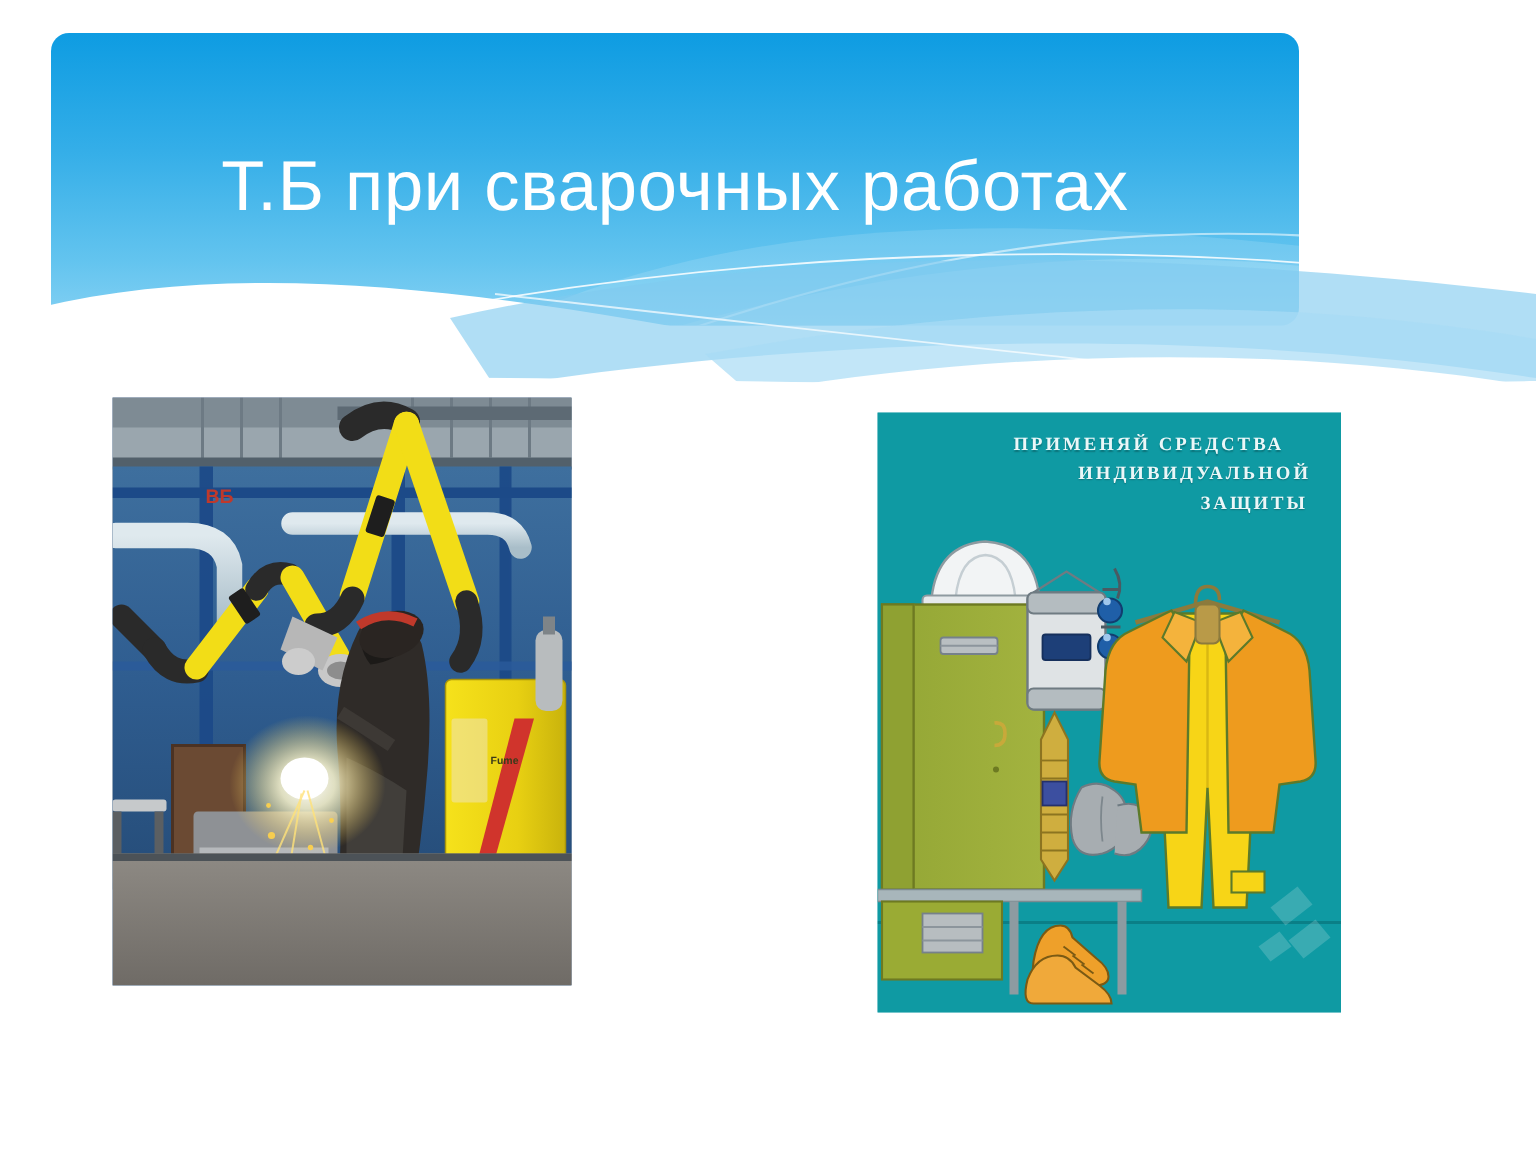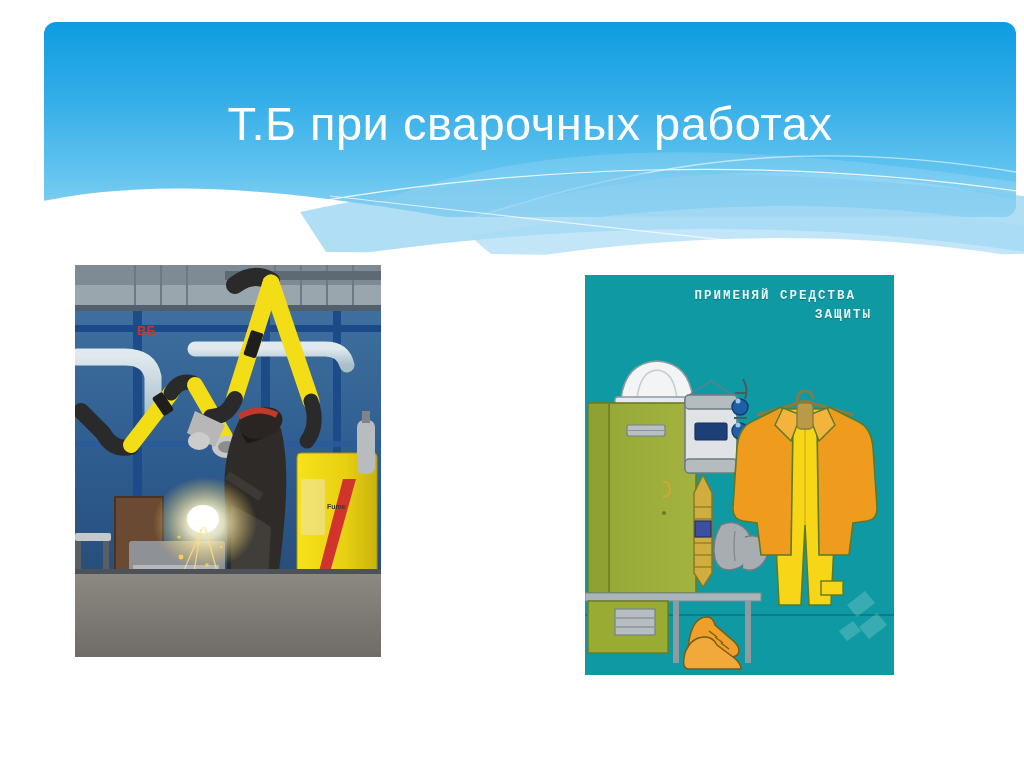--- a/index.html
+++ b/index.html
@@ -17,23 +17,23 @@
 
   .slide {
     position: absolute;
     inset: 0;
     background: #ffffff;
   }
 
   
   .title-banner {
     position: absolute;
-    left: 44px;
+    left: 34px;
     top: 22px;
-    width: 972px;
+    width: 832px;
     height: 195px;
     border-radius: 12px;
     background: linear-gradient(180deg, #0e9ce2 0%, #34aee8 40%, #63c4ef 78%, #86d1f3 100%);
     overflow: hidden;
   }
   .title-text {
     position: absolute;
     left: 0;
     right: 0;
     top: 78px;
@@ -85,21 +85,21 @@
     position: absolute;
     left: 0;
     right: 14px;
     top: 12px;
     color: #eaf7f8;
     font-size: 12.5px;
     font-weight: bold;
     letter-spacing: 2.0px;
     text-align: right;
     line-height: 1.55;
-    font-family: Liberation Mono, monospace;
+    font-family: Liberation Serif, serif;
     text-shadow: 0 1px 1px rgba(0,0,0,0.25);
   }
   .poster-text div { white-space: nowrap; }
   .poster-line-1 { padding-right: 24px; }
   .poster-line-2 { padding-right: 6px; }
   .poster-line-3 { padding-right: 8px; }
 
   .poster-watermark {
     position: absolute;
     left: 0;
@@ -383,18 +383,19 @@
 
       <g opacity="0.22" fill="#cfe7ea">
         <path d="M262,330 l18,-14 l10,12 l-18,14 Z"></path>
         <path d="M274,352 l18,-14 l10,12 l-18,14 Z"></path>
         <path d="M254,356 l14,-10 l8,10 l-14,10 Z"></path>
       </g>
     </svg>
 
     <div class="poster-text">
       <div class="poster-line-1">ПРИМЕНЯЙ СРЕДСТВА</div>
+      <div class="poster-line-2">ИНДИВИДУАЛЬНОЙ</div>
       <div class="poster-line-3">ЗАЩИТЫ</div>
     </div>
 
   </div>
 
 </div>
 
 </body></html>

